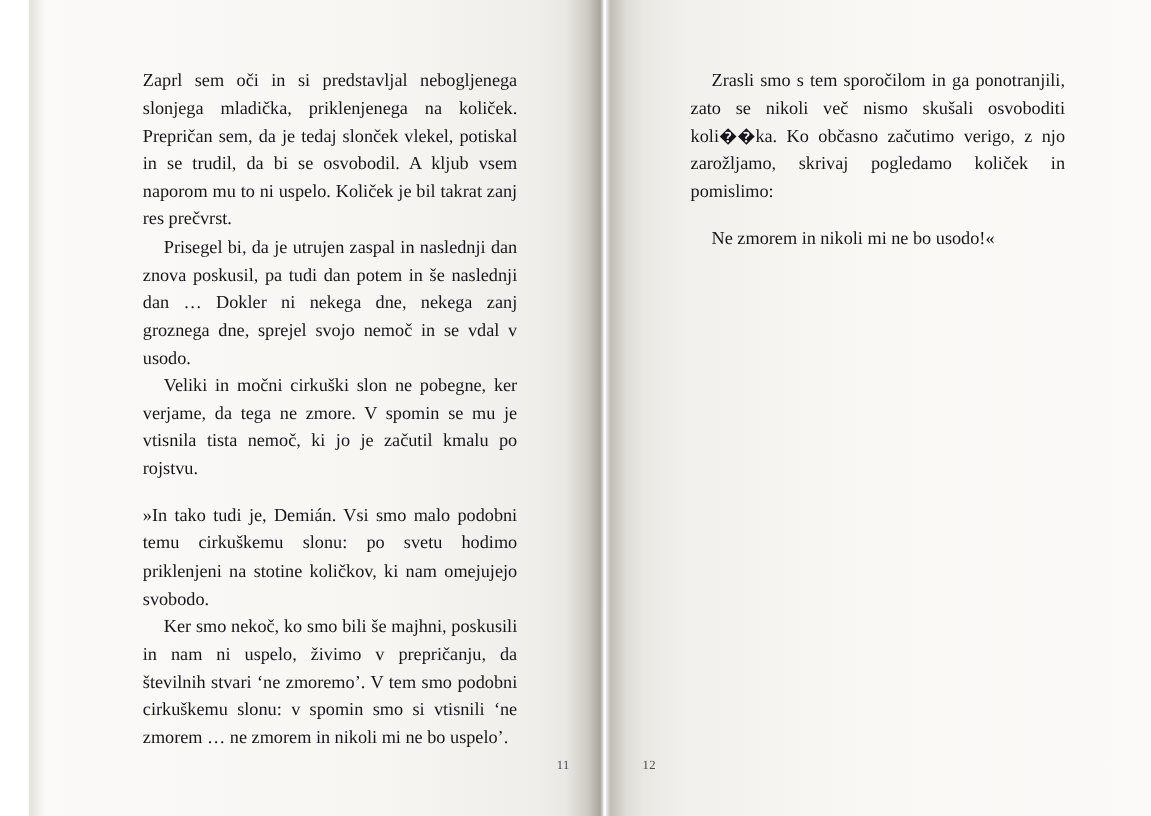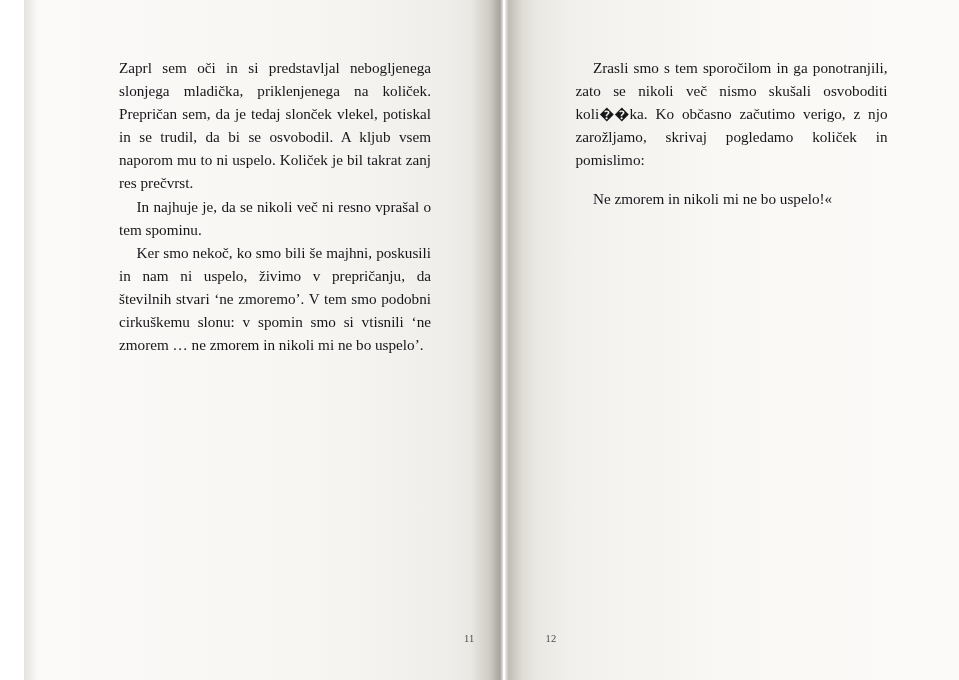--- a/index.html
+++ b/index.html
@@ -85,21 +85,21 @@
 
   .folio {
     position: absolute;
     bottom: 36px;
     font-size: 10.5px;
     color: #4a4a4e;
     font-family: "Liberation Serif", serif;
     letter-spacing: 0.02em;
   }
   .left .folio { left: 440px; }
-  .right .folio { left: 42px; }
+  .right .folio { left: 32px; }
 
   
   .edge-left {
     position: absolute;
     top: 0; left: 0; width: 14px; height: 680px;
     background: linear-gradient(to right, rgba(216,213,206,0.65), rgba(255,255,255,0));
     pointer-events: none;
   }
   .edge-right {
     position: absolute;
@@ -110,31 +110,33 @@
 </style>
 </head>
 <body>
 
 <div class="book">
 
   <div class="page page-left left">
     <div class="edge-left"></div>
     <div class="text-col" id="left-col">
         <p class="">Zaprl sem oči in si predstavljal nebogljenega slonjega mladička, priklenjenega na količek. Prepričan sem, da je tedaj slonček vlekel, potiskal in se trudil, da bi se osvobodil. A kljub vsem naporom mu to ni uspelo. Količek je bil takrat zanj res prečvrst.</p>
-        <p class="indent ">In najhuje je, da se nikoli več ni resno vprašal o tem spominu.</p>
+        <p class="indent ">Prisegel bi, da je utrujen zaspal in naslednji dan znova poskusil, pa tudi dan potem in še naslednji dan … Dokler ni nekega dne, nekega zanj groznega dne, sprejel svojo nemoč in se vdal v usodo.</p>
+        <p class="indent ">Veliki in močni cirkuški slon ne pobegne, ker verjame, da tega ne zmore. V spomin se mu je vtisnila tista nemoč, ki jo je začutil kmalu po rojstvu.</p>
+        <p class="gap-before ">»In tako tudi je, Demián. Vsi smo malo podobni temu cirkuškemu slonu: po svetu hodimo priklenjeni na stotine količkov, ki nam omejujejo svobodo.</p>
         <p class="indent ">Ker smo nekoč, ko smo bili še majhni, poskusili in nam ni uspelo, živimo v prepričanju, da številnih stvari ‘ne zmoremo’. V tem smo podobni cirkuškemu slonu: v spomin smo si vtisnili ‘ne zmorem … ne zmorem in nikoli mi ne bo uspelo’.</p>
       </div>
     <div class="folio">11</div>
   </div>
 
   <div class="page page-right right">
     <div class="edge-right"></div>
     <div class="text-col" id="right-col">
         <p class="indent ">Zrasli smo s tem sporočilom in ga ponotranjili, zato se nikoli več nismo skušali osvoboditi koli��ka. Ko občasno začutimo verigo, z njo zarožljamo, skrivaj pogledamo količek in pomislimo:</p>
-        <p class="indent gap-before ">Ne zmorem in nikoli mi ne bo uspelo!«</p>
+        <p class="indent gap-before ">Ne zmorem in nikoli mi ne bo usodo!«</p>
       </div>
     <div class="folio">12</div>
   </div>
 
   <div class="gutter"></div>
   <div class="gutter-line"></div>
 
 </div>
 
 </body></html>

